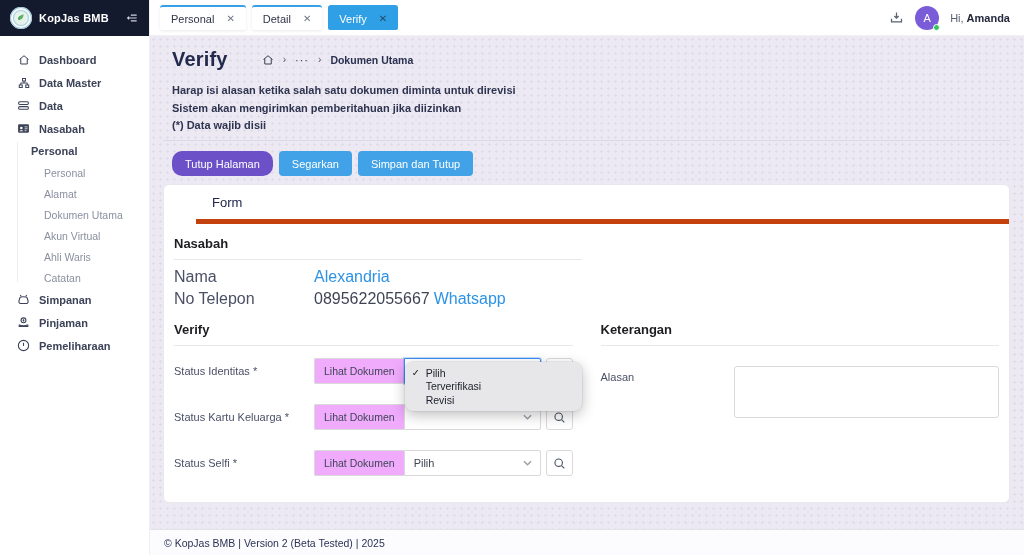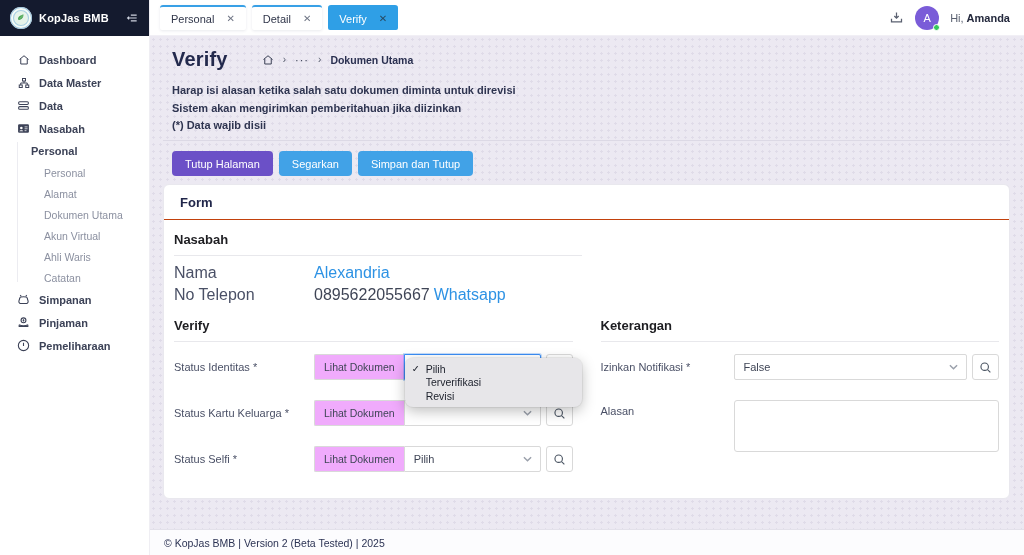--- a/index.html
+++ b/index.html
@@ -46,26 +46,26 @@
   .breadcrumb { display:flex; align-items:center; gap:9px; color:#3c4257; }
   .breadcrumb .sep { font-size:10px; color:#555b6c; }
   .bc-home { display:flex; color:#3c4257; cursor:pointer; }
   .bc-ellipsis { font-size:11px; letter-spacing:1px; cursor:pointer; color:#3c4257; }
   .bc-current { font-size:10.5px; font-weight:bold; color:#2a3050; }
   .notes { margin-top:13px; padding-left:9px; }
   .note { font-size:11px; font-weight:bold; color:#2e3450; margin-bottom:4.5px; line-height:13px; }
   .head-divider { border:none; border-top:1px solid #dcd9e5; margin:8px 0 0 0; }
   .actions { display:flex; gap:6px; margin-top:10px; padding-left:9px; }
   .btn { height:25px; padding:0 13px; border:none; border-radius:4px; color:#fff; font-size:11px; font-family:"Liberation Sans", sans-serif; cursor:pointer; }
-  .btn.purple { background:#6b50c7; }
+  .btn.purple { background:#6b50c7;border-radius:10px; }
   .btn.blue { background:#41a2e7; }
 
   
   .card { background:#fff; border:1px solid #e9e8ee; border-radius:6px; margin-top:8px; }
-  .card-header { padding:10px 16px 9px; border-bottom:1px solid #c2410c; font-size:13px; font-weight:bold; color:#20264a; }
+  .card-header { padding:10px 16px 9px; border-bottom:5px solid #c2410c; font-size:13px; font-weight:normal; color:#20264a;margin-left:32px; }
   .card-body { padding:12px 10px 26px 10px; }
   .sec-title { font-size:13px; font-weight:bold; color:#1e1e22; padding-bottom:8px; border-bottom:1px solid #e8e8ec; }
   .nasabah-sec { width:49.5%; }
   .info-row { display:flex; align-items:center; height:22px; font-size:16px; }
   .info-row:first-of-type { margin-top:6px; }
   .flabel { width:140px; flex:0 0 auto; color:#4a5066; }
   .flabel.wide { width:133px; }
   .fval { color:#3f4556; display:flex; gap:4px; }
   .link { color:#2d92e4; text-decoration:none; cursor:pointer; }
 
@@ -369,39 +369,20 @@
                         <path d="M10.5 10.5 L14 14"></path>
                       </svg>
                     </button>
                 </div>
               </div>
             </div>
 
             <div class="col">
               <h3 class="sec-title">Keterangan</h3>
 
-              <div class="field-row first">
-                <span class="flabel wide">Izinkan Notifikasi *</span>
-                <div class="igroup">
-                  <div class="select standalone">
-                    <span class="sel-val">False</span>
-                    <span class="chev">
-                        <svg width="9" height="6" viewBox="0 0 10 6" fill="none" stroke="currentColor" stroke-width="1.6">
-                          <path d="M1 1 L5 5 L9 1"></path>
-                        </svg>
-                      </span>
-                  </div>
-                  <button class="search-btn">
-                      <svg width="13" height="13" viewBox="0 0 16 16" fill="none" stroke="currentColor" stroke-width="1.4">
-                        <circle cx="7" cy="7" r="4.6"></circle>
-                        <path d="M10.5 10.5 L14 14"></path>
-                      </svg>
-                    </button>
-                </div>
-              </div>
 
               <div class="field-row top">
                 <span class="flabel wide" style="padding-top:5px">Alasan</span>
                 <textarea class="alasan" style=""></textarea>
               </div>
             </div>
           </div>
         </div>
       </section>
     </div>

